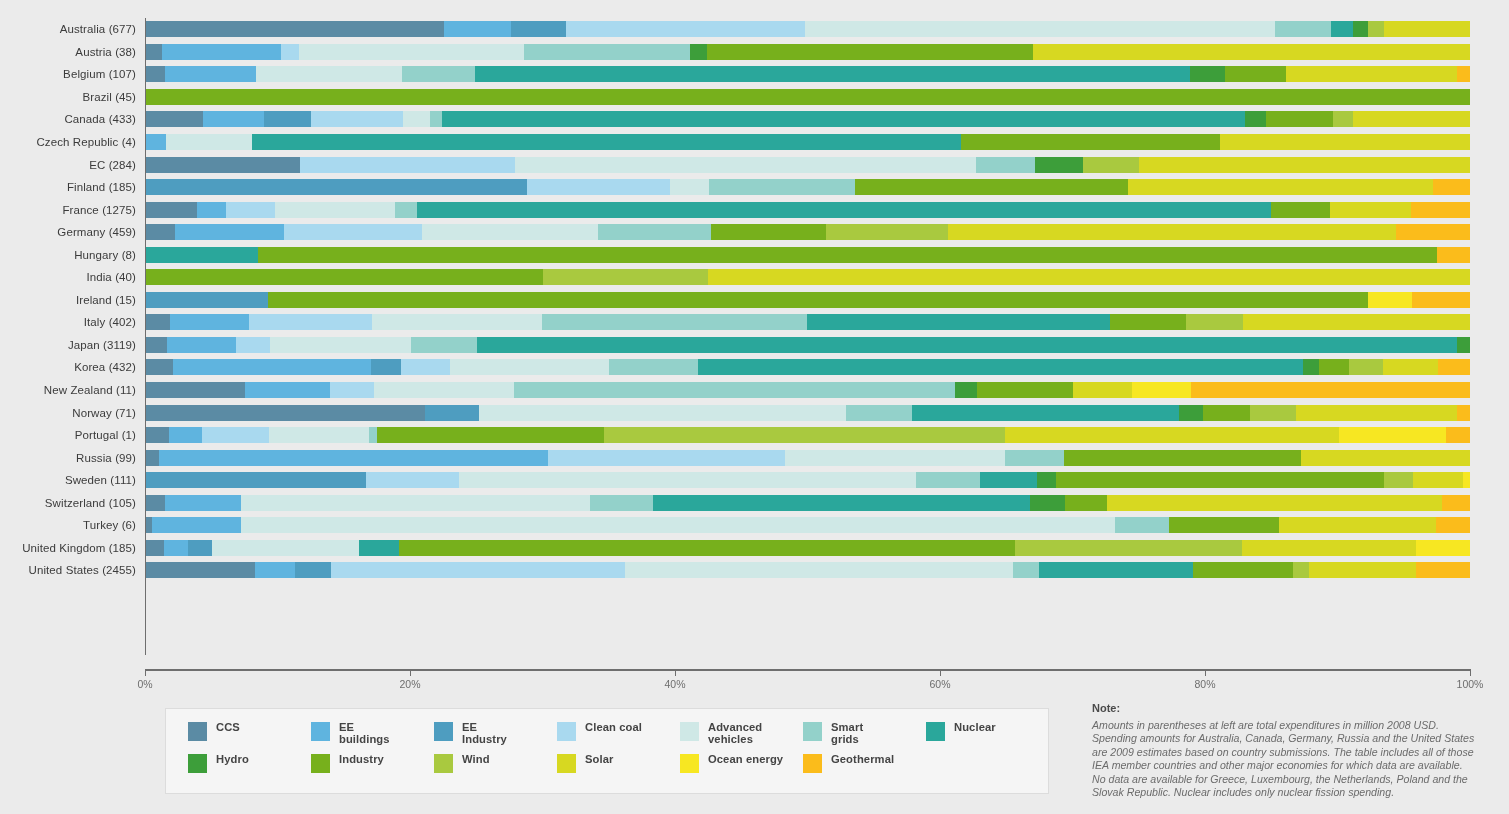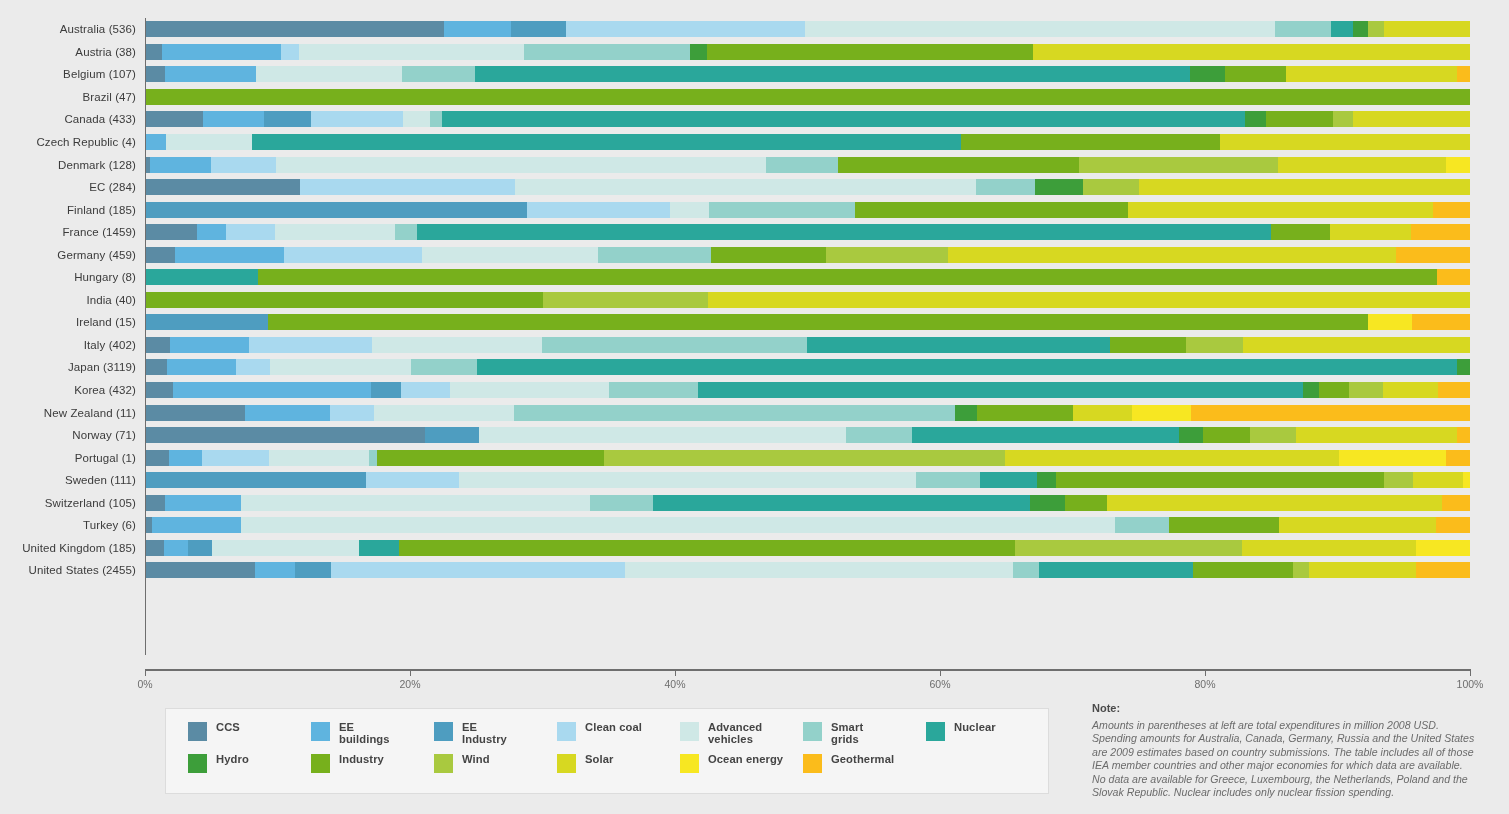--- a/index.html
+++ b/index.html
@@ -146,21 +146,21 @@
   }
 </style>
 </head>
 <body>
 
 <div id="root">
 
   <div id="chart">
     <div class="rowlist" id="rowlist">
         <div class="row">
-          <div class="row-label">Australia (536)</div>
+          <div class="row-label">Australia (677)</div>
           <div class="bar-wrap">
             <div class="bar">
               <div class="seg" style="width: 22.6%; background: rgb(91, 139, 164);"></div>
               <div class="seg" style="width: 5%; background: rgb(95, 180, 223);"></div>
               <div class="seg" style="width: 4.2%; background: rgb(78, 157, 192);"></div>
               <div class="seg" style="width: 18%; background: rgb(169, 217, 239);"></div>
               <div class="seg" style="width: 35.5%; background: rgb(207, 232, 230);"></div>
               <div class="seg" style="width: 4.2%; background: rgb(147, 209, 202);"></div>
               <div class="seg" style="width: 1.7%; background: rgb(42, 167, 155);"></div>
               <div class="seg" style="width: 1.1%; background: rgb(61, 158, 58);"></div>
@@ -194,21 +194,21 @@
               <div class="seg" style="width: 5.5%; background: rgb(147, 209, 202);"></div>
               <div class="seg" style="width: 54%; background: rgb(42, 167, 155);"></div>
               <div class="seg" style="width: 2.6%; background: rgb(61, 158, 58);"></div>
               <div class="seg" style="width: 4.6%; background: rgb(119, 176, 28);"></div>
               <div class="seg" style="width: 12.9%; background: rgb(215, 216, 33);"></div>
               <div class="seg" style="width: 1%; background: rgb(251, 188, 27);"></div>
             </div>
           </div>
         </div>
         <div class="row">
-          <div class="row-label">Brazil (47)</div>
+          <div class="row-label">Brazil (45)</div>
           <div class="bar-wrap">
             <div class="bar">
               <div class="seg" style="width: 100%; background: rgb(119, 176, 28);"></div>
             </div>
           </div>
         </div>
         <div class="row">
           <div class="row-label">Canada (433)</div>
           <div class="bar-wrap">
             <div class="bar">
@@ -232,36 +232,20 @@
             <div class="bar">
               <div class="seg" style="width: 1.6%; background: rgb(95, 180, 223);"></div>
               <div class="seg" style="width: 6.5%; background: rgb(207, 232, 230);"></div>
               <div class="seg" style="width: 53.5%; background: rgb(42, 167, 155);"></div>
               <div class="seg" style="width: 19.5%; background: rgb(119, 176, 28);"></div>
               <div class="seg" style="width: 18.9%; background: rgb(215, 216, 33);"></div>
             </div>
           </div>
         </div>
         <div class="row">
-          <div class="row-label">Denmark (128)</div>
-          <div class="bar-wrap">
-            <div class="bar">
-              <div class="seg" style="width: 0.4%; background: rgb(91, 139, 164);"></div>
-              <div class="seg" style="width: 4.6%; background: rgb(95, 180, 223);"></div>
-              <div class="seg" style="width: 4.9%; background: rgb(169, 217, 239);"></div>
-              <div class="seg" style="width: 37%; background: rgb(207, 232, 230);"></div>
-              <div class="seg" style="width: 5.4%; background: rgb(147, 209, 202);"></div>
-              <div class="seg" style="width: 18.2%; background: rgb(119, 176, 28);"></div>
-              <div class="seg" style="width: 15%; background: rgb(169, 201, 63);"></div>
-              <div class="seg" style="width: 12.7%; background: rgb(215, 216, 33);"></div>
-              <div class="seg" style="width: 1.8%; background: rgb(247, 231, 34);"></div>
-            </div>
-          </div>
-        </div>
-        <div class="row">
           <div class="row-label">EC (284)</div>
           <div class="bar-wrap">
             <div class="bar">
               <div class="seg" style="width: 11.7%; background: rgb(91, 139, 164);"></div>
               <div class="seg" style="width: 16.2%; background: rgb(169, 217, 239);"></div>
               <div class="seg" style="width: 34.8%; background: rgb(207, 232, 230);"></div>
               <div class="seg" style="width: 4.5%; background: rgb(147, 209, 202);"></div>
               <div class="seg" style="width: 3.6%; background: rgb(61, 158, 58);"></div>
               <div class="seg" style="width: 4.2%; background: rgb(169, 201, 63);"></div>
               <div class="seg" style="width: 25%; background: rgb(215, 216, 33);"></div>
@@ -276,21 +260,21 @@
               <div class="seg" style="width: 10.8%; background: rgb(169, 217, 239);"></div>
               <div class="seg" style="width: 3%; background: rgb(207, 232, 230);"></div>
               <div class="seg" style="width: 11%; background: rgb(147, 209, 202);"></div>
               <div class="seg" style="width: 20.6%; background: rgb(119, 176, 28);"></div>
               <div class="seg" style="width: 23%; background: rgb(215, 216, 33);"></div>
               <div class="seg" style="width: 2.8%; background: rgb(251, 188, 27);"></div>
             </div>
           </div>
         </div>
         <div class="row">
-          <div class="row-label">France (1459)</div>
+          <div class="row-label">France (1275)</div>
           <div class="bar-wrap">
             <div class="bar">
               <div class="seg" style="width: 3.88889%; background: rgb(91, 139, 164);"></div>
               <div class="seg" style="width: 2.22222%; background: rgb(95, 180, 223);"></div>
               <div class="seg" style="width: 3.66667%; background: rgb(169, 217, 239);"></div>
               <div class="seg" style="width: 9.11111%; background: rgb(207, 232, 230);"></div>
               <div class="seg" style="width: 1.66667%; background: rgb(147, 209, 202);"></div>
               <div class="seg" style="width: 64.4444%; background: rgb(42, 167, 155);"></div>
               <div class="seg" style="width: 4.44444%; background: rgb(119, 176, 28);"></div>
               <div class="seg" style="width: 6.11111%; background: rgb(215, 216, 33);"></div>
@@ -435,20 +419,34 @@
               <div class="seg" style="width: 1.81452%; background: rgb(91, 139, 164);"></div>
               <div class="seg" style="width: 2.52016%; background: rgb(95, 180, 223);"></div>
               <div class="seg" style="width: 5.04032%; background: rgb(169, 217, 239);"></div>
               <div class="seg" style="width: 7.56048%; background: rgb(207, 232, 230);"></div>
               <div class="seg" style="width: 0.604839%; background: rgb(147, 209, 202);"></div>
               <div class="seg" style="width: 17.1371%; background: rgb(119, 176, 28);"></div>
               <div class="seg" style="width: 30.2419%; background: rgb(169, 201, 63);"></div>
               <div class="seg" style="width: 25.2016%; background: rgb(215, 216, 33);"></div>
               <div class="seg" style="width: 8.06452%; background: rgb(247, 231, 34);"></div>
               <div class="seg" style="width: 1.81452%; background: rgb(251, 188, 27);"></div>
+            </div>
+          </div>
+        </div>
+        <div class="row">
+          <div class="row-label">Russia (99)</div>
+          <div class="bar-wrap">
+            <div class="bar">
+              <div class="seg" style="width: 1.02171%; background: rgb(91, 139, 164);"></div>
+              <div class="seg" style="width: 29.3742%; background: rgb(95, 180, 223);"></div>
+              <div class="seg" style="width: 17.8799%; background: rgb(169, 217, 239);"></div>
+              <div class="seg" style="width: 16.6028%; background: rgb(207, 232, 230);"></div>
+              <div class="seg" style="width: 4.46999%; background: rgb(147, 209, 202);"></div>
+              <div class="seg" style="width: 17.8799%; background: rgb(119, 176, 28);"></div>
+              <div class="seg" style="width: 12.7714%; background: rgb(215, 216, 33);"></div>
             </div>
           </div>
         </div>
         <div class="row">
           <div class="row-label">Sweden (111)</div>
           <div class="bar-wrap">
             <div class="bar">
               <div class="seg" style="width: 16.7026%; background: rgb(78, 157, 192);"></div>
               <div class="seg" style="width: 7.00431%; background: rgb(169, 217, 239);"></div>
               <div class="seg" style="width: 34.4828%; background: rgb(207, 232, 230);"></div>

